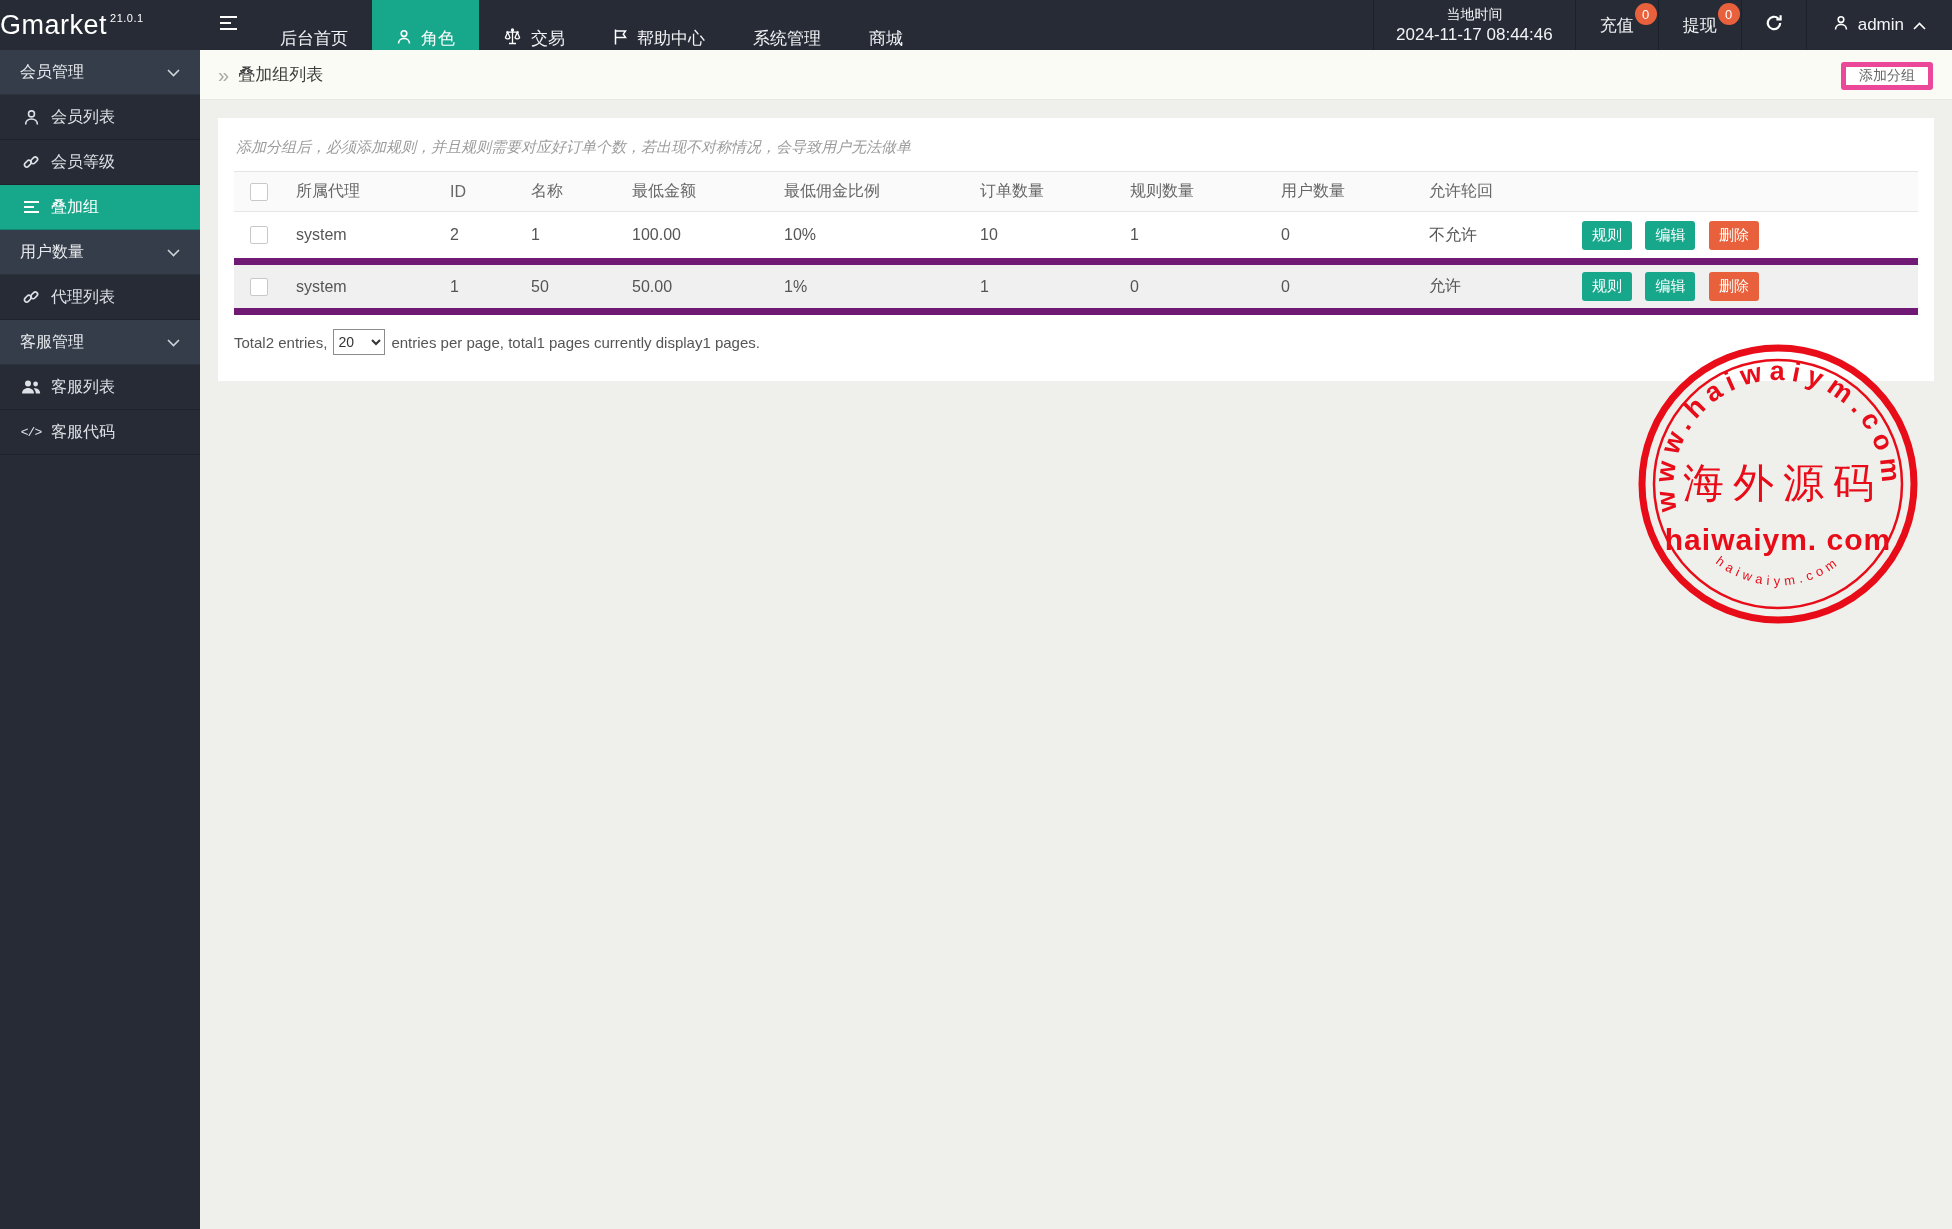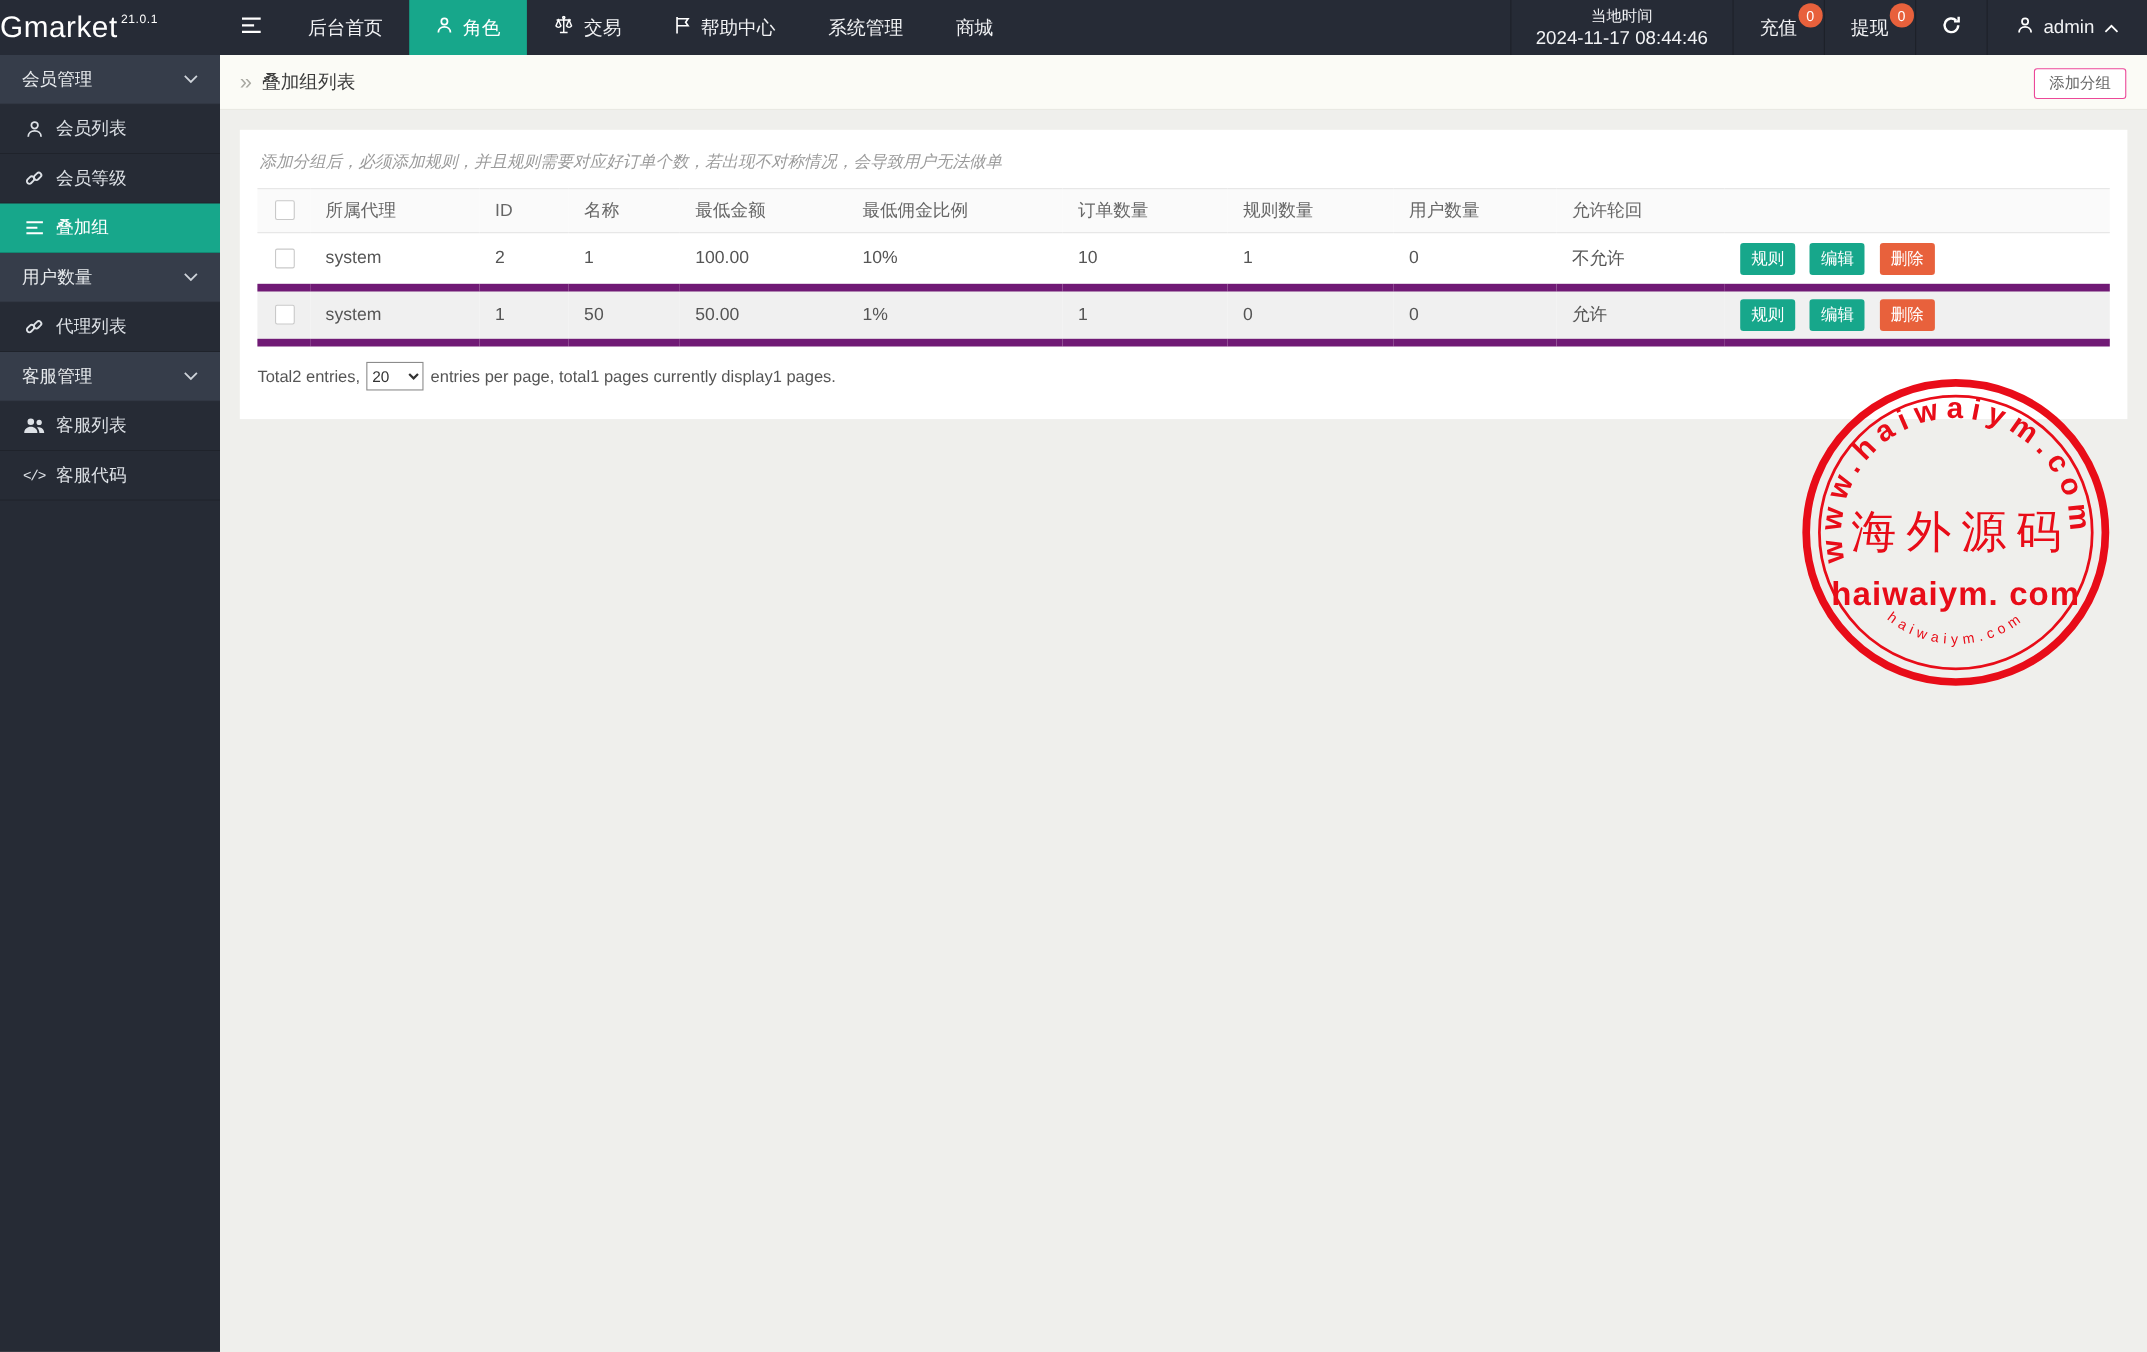--- a/index.html
+++ b/index.html
@@ -10,21 +10,21 @@
     position:relative;
     overflow:hidden;
     color:#555;
   }
   
   .navbar{position:absolute;top:0;left:0;right:0;height:50px;background:#262b36;display:flex;align-items:stretch;color:#f2f3f5;z-index:20;}
   .logo{width:200px;display:flex;align-items:center;justify-content:flex-start;font-size:27px;font-weight:400;color:#fff;letter-spacing:.5px;}
   .logo sup{font-size:11px;margin-left:3px;transform:translateY(-7px);display:inline-block;font-weight:400;}
   .nav-toggle{width:56px;display:flex;align-items:center;justify-content:center;cursor:pointer;}
   .nav-items{display:flex;align-items:stretch;}
-  .nav-item{display:flex;align-items:center;gap:9px;padding:0 24px;font-size:17px;cursor:pointer;white-space:nowrap;}
+  .nav-item{display:flex;align-items:flex-end;gap:9px;padding:0 24px;font-size:17px;cursor:pointer;white-space:nowrap;}
   .nav-item.active{background:#17a78b;color:#fff;}
   .nav-right{margin-left:auto;display:flex;align-items:stretch;}
   .time-block{display:flex;flex-direction:column;justify-content:center;text-align:center;padding:0 22px;border-left:1px solid rgba(0,0,0,.25);}
   .time-label{font-size:14px;line-height:19px;}
   .time-value{font-size:17px;line-height:21px;}
   .nav-pill{position:relative;display:flex;align-items:center;padding:0 24px;font-size:17px;border-left:1px solid rgba(0,0,0,.25);cursor:pointer;}
   .badge{position:absolute;top:3px;right:1px;min-width:22px;height:22px;border-radius:50%;background:#e8613c;color:#fff;font-size:13px;display:flex;align-items:center;justify-content:center;line-height:1;}
   .nav-refresh{display:flex;align-items:center;padding:0 22px;border-left:1px solid rgba(0,0,0,.25);cursor:pointer;}
   .nav-admin{display:flex;align-items:center;gap:9px;padding:0 26px;border-left:1px solid rgba(0,0,0,.25);cursor:pointer;font-size:17px;}
 
@@ -34,21 +34,21 @@
   .side-group{background:#363d4a;justify-content:space-between;color:#e8ebee;}
   .side-item{background:#262b35;}
   .side-item.active{background:#17a78b;color:#fff;}
   .side-icon{width:22px;margin-right:9px;display:flex;justify-content:center;align-items:center;}
   .code-glyph{font-family:"Liberation Mono",monospace;font-size:13px;color:#dde1e6;letter-spacing:-1px;}
 
   
   .topbar{position:absolute;left:200px;top:50px;right:0;height:50px;background:#fbfbf6;border-bottom:1px solid #e9e9e3;display:flex;align-items:center;padding:0 18px;z-index:5;}
   .crumb-caret{color:#a9a9a2;font-size:20px;margin-right:9px;line-height:1;}
   .crumb-title{font-size:17px;color:#3c3c3c;}
-  .add-btn{position:absolute;right:19px;top:12px;height:28px;padding:0 13px;background:#fff;border:1px solid #ec4899;border-radius:3px;font-size:14px;color:#666;display:flex;align-items:center;cursor:pointer;}
+  .add-btn{position:absolute;right:19px;top:12px;height:28px;padding:0 13px;background:#fff;border:5px solid #ec4899;border-radius:3px;font-size:14px;color:#666;display:flex;align-items:center;cursor:pointer;}
 
   
   .content{position:absolute;left:200px;top:100px;right:0;bottom:0;background:#efefec;}
   .card{position:absolute;left:18px;top:18px;width:1716px;background:#fff;padding:16px 16px 26px;}
   .hint{font-size:15px;color:#9b9b9b;margin:4px 0 14px;padding-left:2px;font-style:italic;}
   table{width:100%;border-collapse:collapse;table-layout:fixed;}
   thead th{height:40px;background:#fafafa;border-top:1px solid #e5e5e5;border-bottom:1px solid #e5e5e5;font-weight:400;font-size:16px;color:#666;text-align:left;padding-left:14px;}
   th.cb-col, td.cb-col{padding-left:16px;}
   tbody td{height:50px;font-size:16px;color:#555;padding-left:14px;border-bottom:7px solid #701a75;}
   tr.striped td{background:#f0f0f0;}

